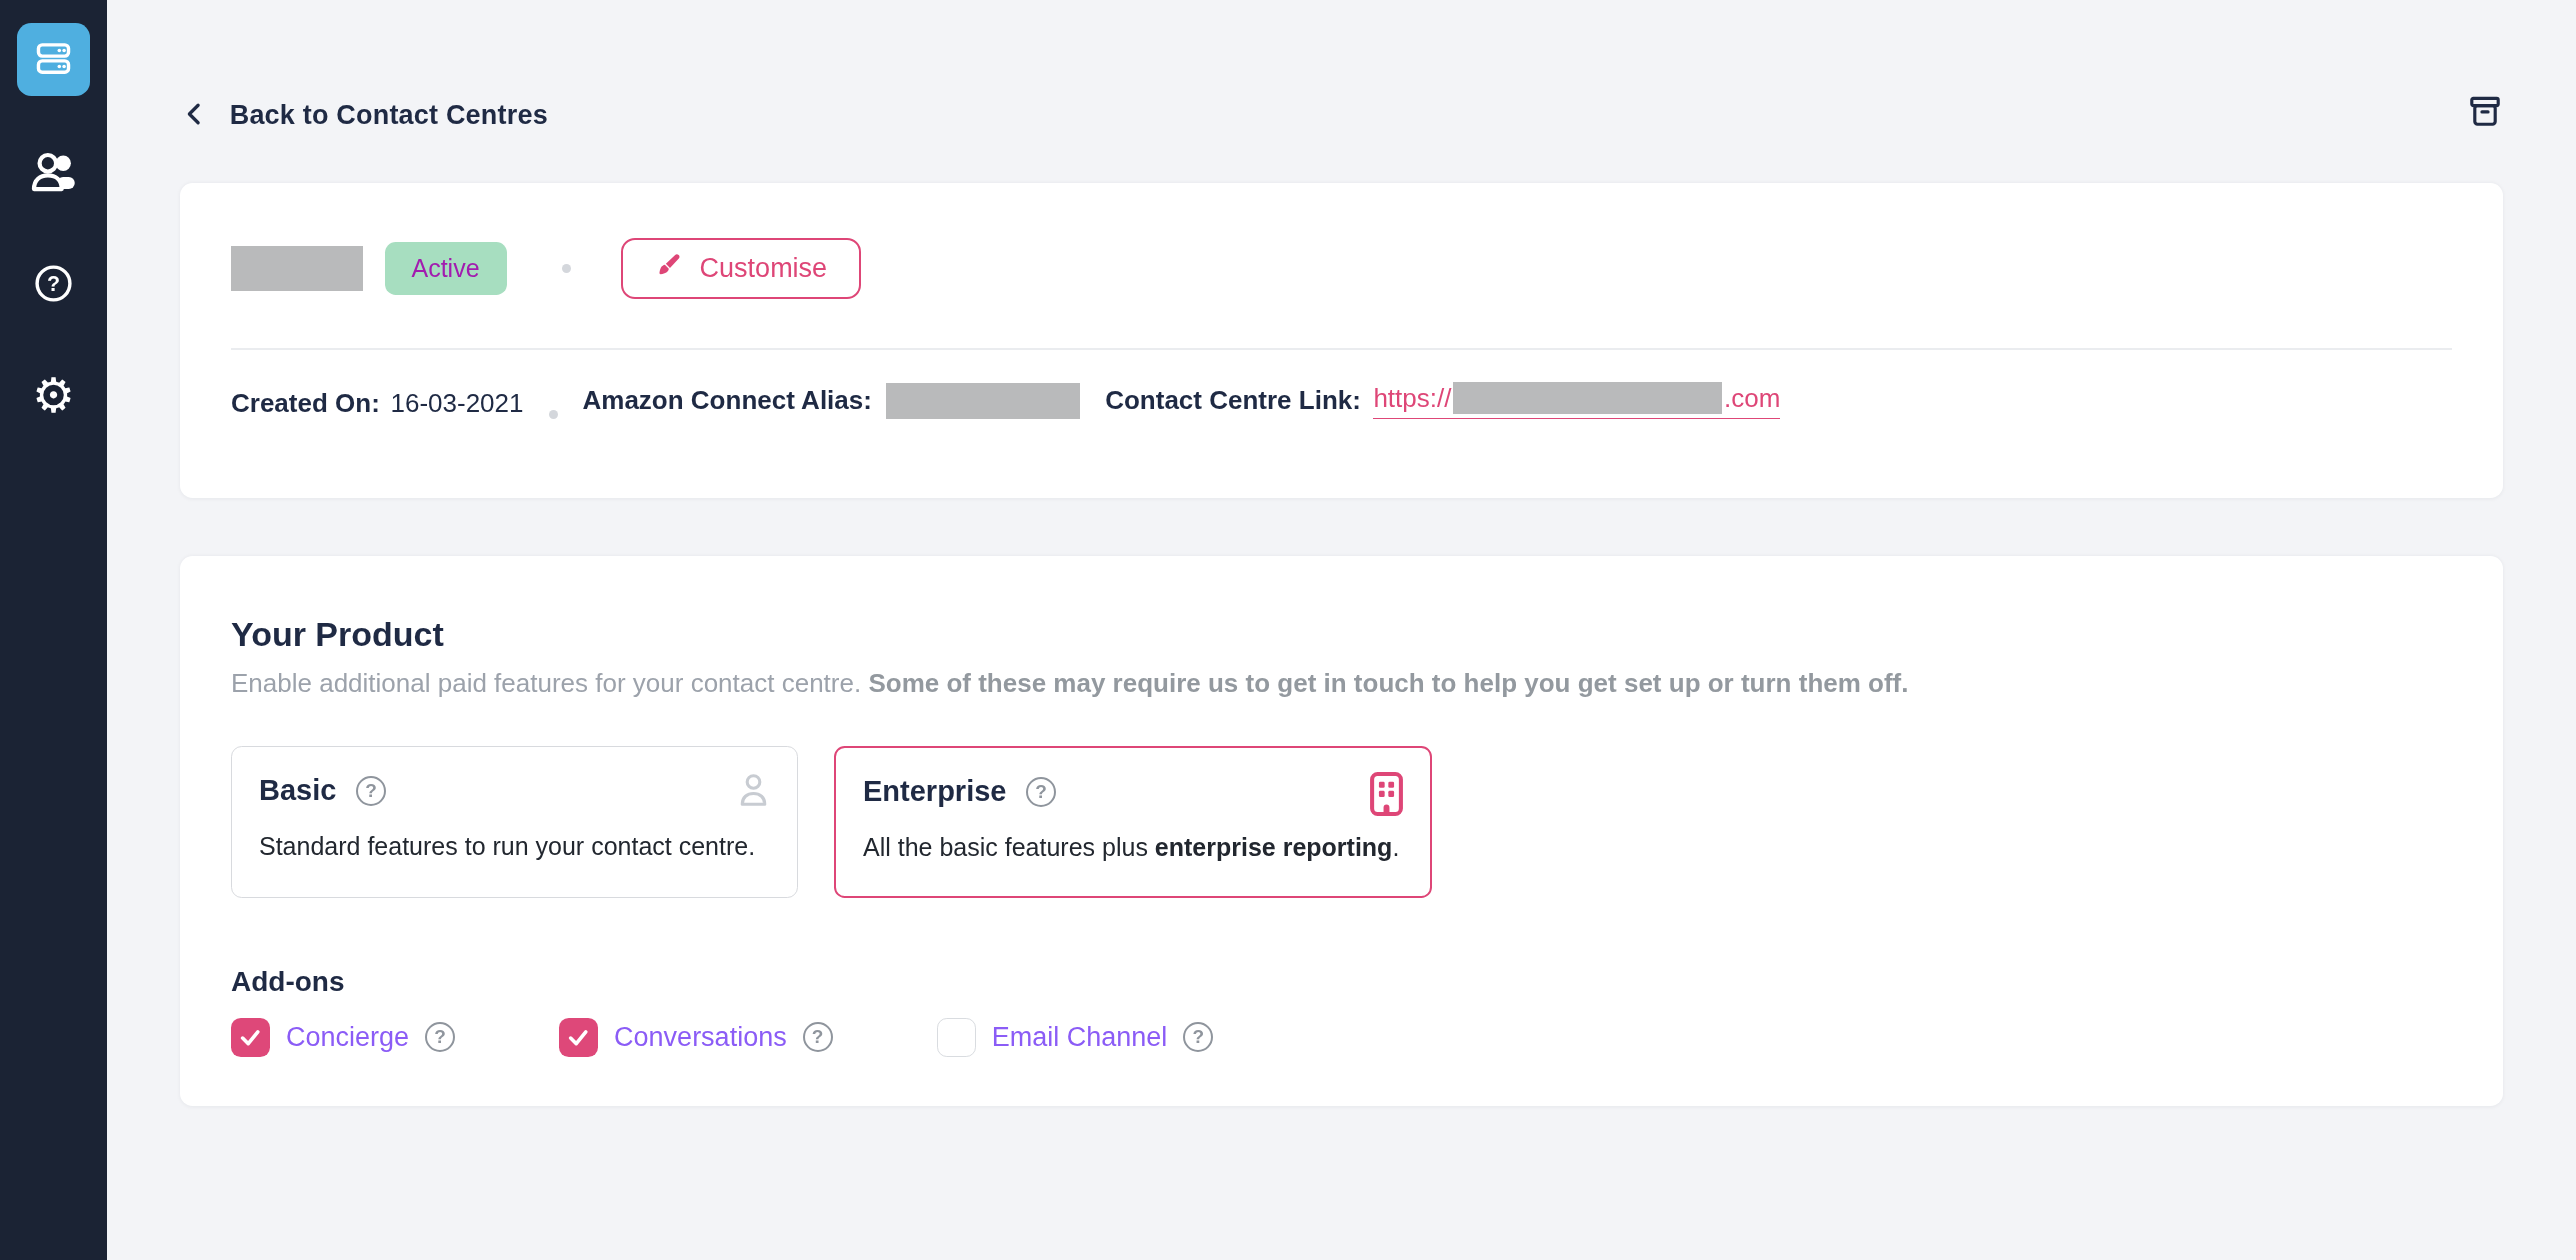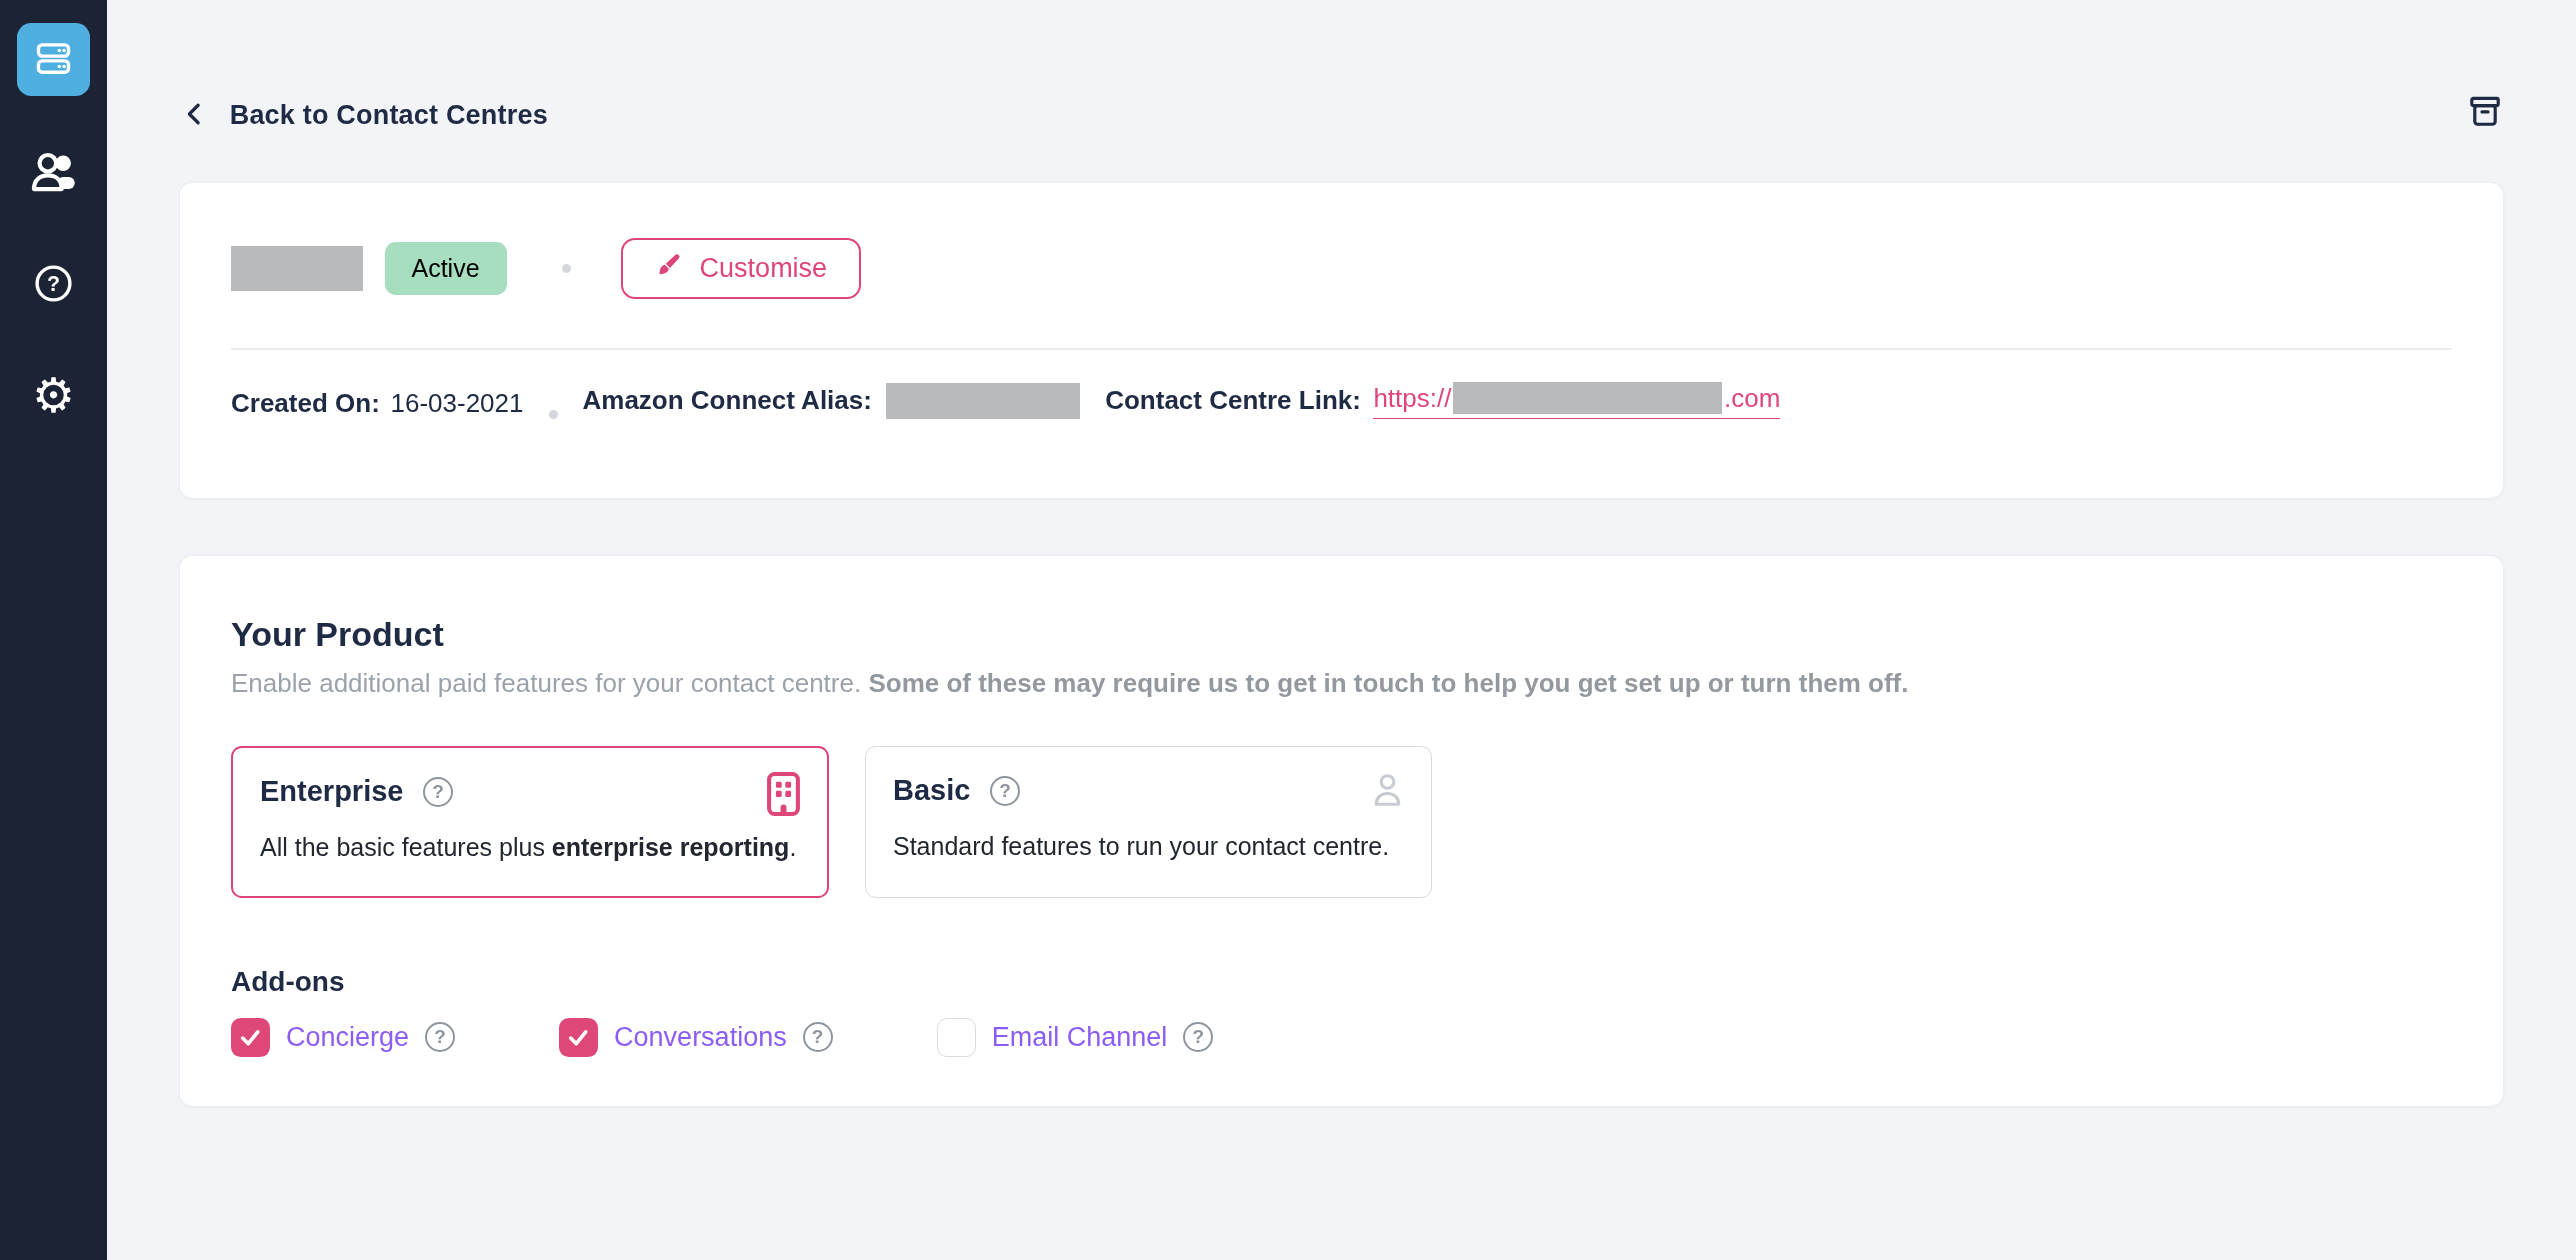--- a/index.html
+++ b/index.html
@@ -50,21 +50,21 @@
     box-shadow: 0 0.9px 4.5px rgba(20,30,50,.06);
   }
 
   
   .overview { margin-top:51px; height:315px; padding:0 51px; }
   .overview-top { display:flex; align-items:center; padding-top:55px; height:116px; }
   .redact { background:#B9BABB; display:inline-block; }
   .name-redact { width:132px; height:45px; }
   .status-badge {
     margin-left:21.5px; height:53px; padding:0 27px;
-    background:#A7DEC0; color:#000000;
+    background:#A7DEC0; color:#a21caf;
     font-size:25px; border-radius:10.7px;
     display:flex; align-items:center;
   }
   .sep-dot { width:9px; height:9px; border-radius:50%; background:#D4D7DC; }
   .overview-top .sep-dot { margin-left:55px; }
   .customise-btn {
     margin-left:50px; height:61px; padding:0 32px;
     border:2.7px solid #DE4677; border-radius:14px; background:#fff;
     color:#DE4677; font-size:27px; font-family:inherit;
     display:flex; align-items:center; gap:16px; cursor:pointer;
@@ -216,53 +216,53 @@
     </div>
   </section>
 
   <section class="card product">
     <h2 class="section-title">Your Product</h2>
     <div class="section-subtitle">
       <span>Enable additional paid features for your contact centre. </span><b>Some of these may require us to get in touch to help you get set up or turn them off.</b>
     </div>
 
     <div class="plans">
+      <div class="plan basic">
+        <div class="plan-head">
+          <span class="plan-name">Basic</span>
+          <span class="help"></span>
+        </div>
+        <span class="corner-icon">
+          <svg width="41" height="41" viewBox="0 0 24 24" fill="none">
+            <circle cx="12" cy="7.6" r="3.7" stroke="#C8CCD2" stroke-width="1.8"></circle>
+            <path d="M5.4 20.6 c0-4 2.9-6.3 6.6-6.3 s6.6 2.3 6.6 6.3 z" stroke="#C8CCD2" stroke-width="1.8" stroke-linejoin="round"></path>
+          </svg>
+        </span>
+        <div class="plan-desc">Standard features to run your contact centre.</div>
+      </div>
+
       <div class="plan enterprise">
         <div class="plan-head">
           <span class="plan-name">Enterprise</span>
           <span class="help"></span>
         </div>
         <span class="corner-icon">
           <svg width="41" height="48" viewBox="0 0 22 26" fill="none">
             <rect x="3.2" y="2.2" width="15.6" height="21.6" rx="3" stroke="#DE4677" stroke-width="2.2"></rect>
             <rect x="6.9" y="6.3" width="3.1" height="3.3" rx="0.7" fill="#DE4677"></rect>
             <rect x="12" y="6.3" width="3.1" height="3.3" rx="0.7" fill="#DE4677"></rect>
             <rect x="6.9" y="11.3" width="3.1" height="3.3" rx="0.7" fill="#DE4677"></rect>
             <rect x="12" y="11.3" width="3.1" height="3.3" rx="0.7" fill="#DE4677"></rect>
             <path d="M9.4 23.8 v-3.3 a1.6 1.8 0 0 1 3.2 0 v3.3 z" fill="#DE4677"></path>
           </svg>
         </span>
         <div class="plan-desc">
           <span>All the basic features plus </span><b>enterprise reporting</b><span>.</span>
         </div>
       </div>
-
-      <div class="plan basic">
-        <div class="plan-head">
-          <span class="plan-name">Basic</span>
-          <span class="help"></span>
-        </div>
-        <span class="corner-icon">
-          <svg width="41" height="41" viewBox="0 0 24 24" fill="none">
-            <circle cx="12" cy="7.6" r="3.7" stroke="#C8CCD2" stroke-width="1.8"></circle>
-            <path d="M5.4 20.6 c0-4 2.9-6.3 6.6-6.3 s6.6 2.3 6.6 6.3 z" stroke="#C8CCD2" stroke-width="1.8" stroke-linejoin="round"></path>
-          </svg>
-        </span>
-        <div class="plan-desc">Standard features to run your contact centre.</div>
-      </div>
     </div>
 
     <div class="addons-title">Add-ons</div>
     <div class="addons">
       <div class="addon">
         <span class="cbox is-checked">
           <svg width="27" height="27" viewBox="0 0 24 24" fill="none">
             <polyline points="5 12.5 10 17.5 18.5 7" stroke="#fff" stroke-width="3.2" stroke-linecap="round" stroke-linejoin="round"></polyline>
           </svg>
         </span>

